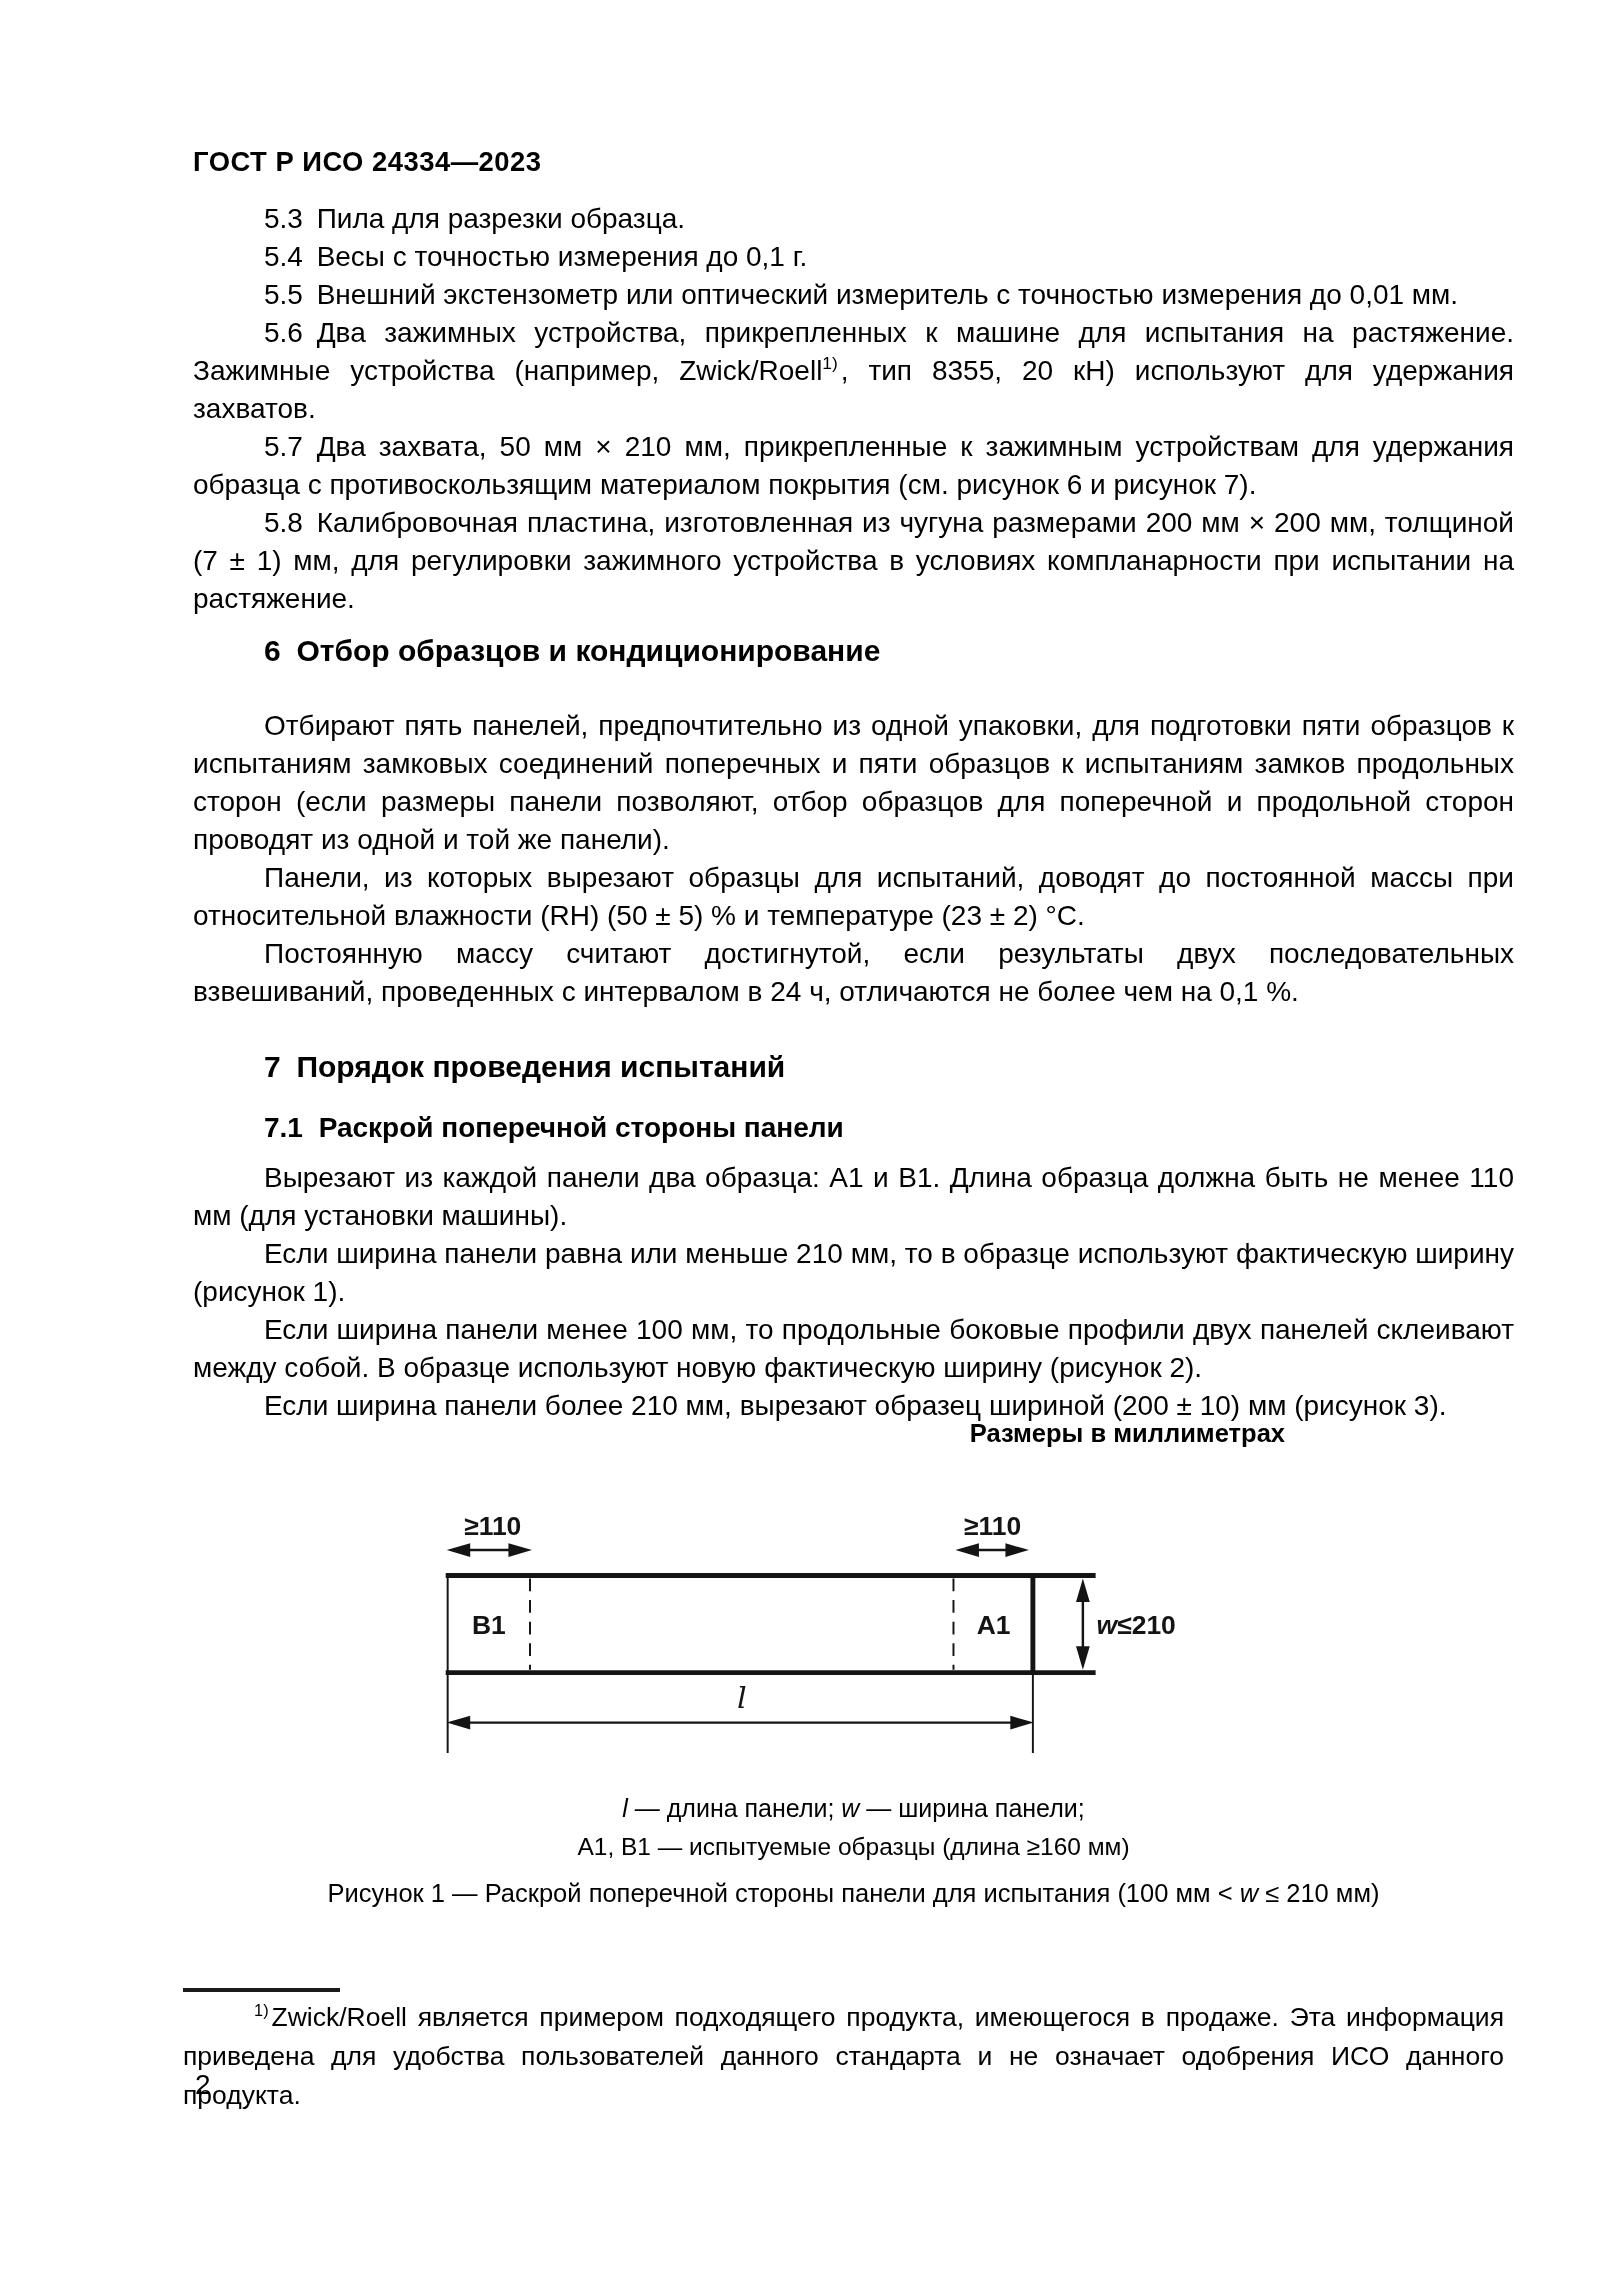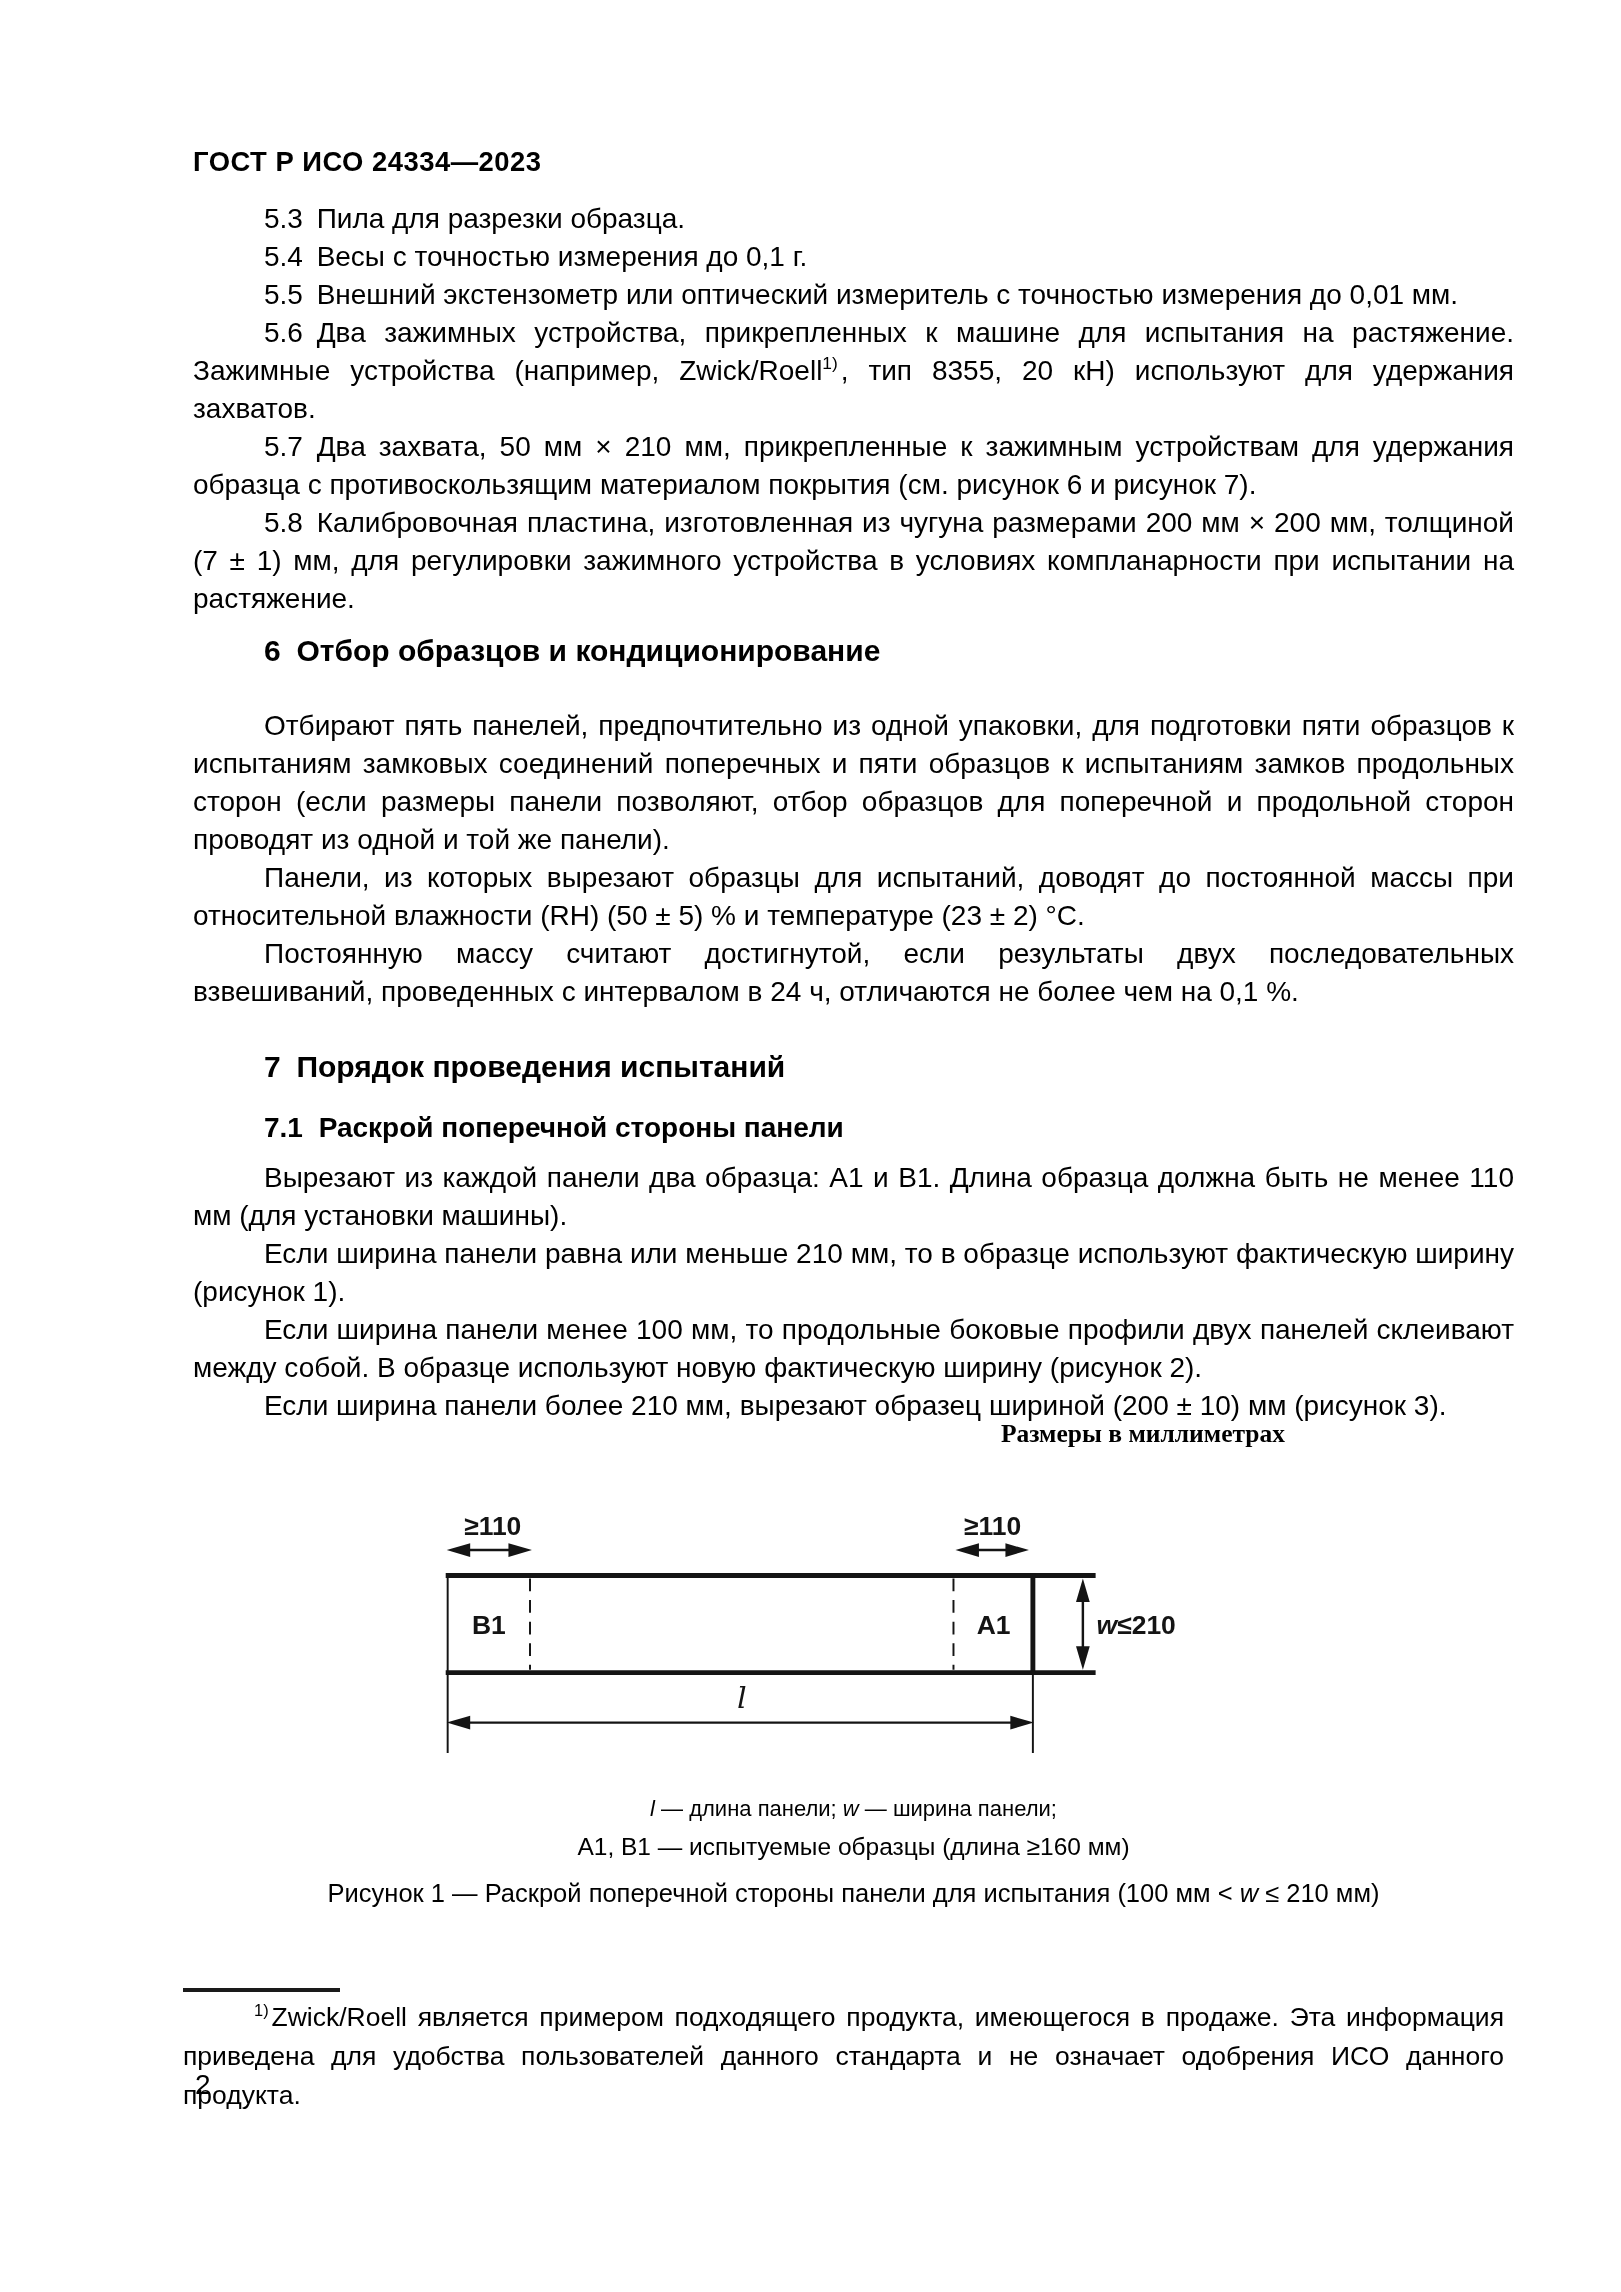--- a/index.html
+++ b/index.html
@@ -52,31 +52,30 @@
   .block-gap { margin-top: 37px; }
   .gap37 { margin-top: 36px; }
   .gap14 { margin-top: 13.7px; }
   .units-note {
     margin-top: -7.8px;
     font-size: 25.5px;
     font-weight: bold;
     line-height: 31px;
     text-align: right;
     padding-right: 229px;
-    font-family: Liberation Serif, serif;
   }
   .figure-wrap {
     margin-top: 51px;
     margin-left: 238px;
     width: 745px;
     height: 257px;
   }
   .legend1 {
     margin-top: 37px;
-    font-size: 22px;
+    font-size: 25px;
     line-height: 29px;
     text-align: center;
   }
   .legend2 {
     margin-top: 9.8px;
     font-size: 24.5px;
     line-height: 29px;
     text-align: center;
   }
   .figcaption {

